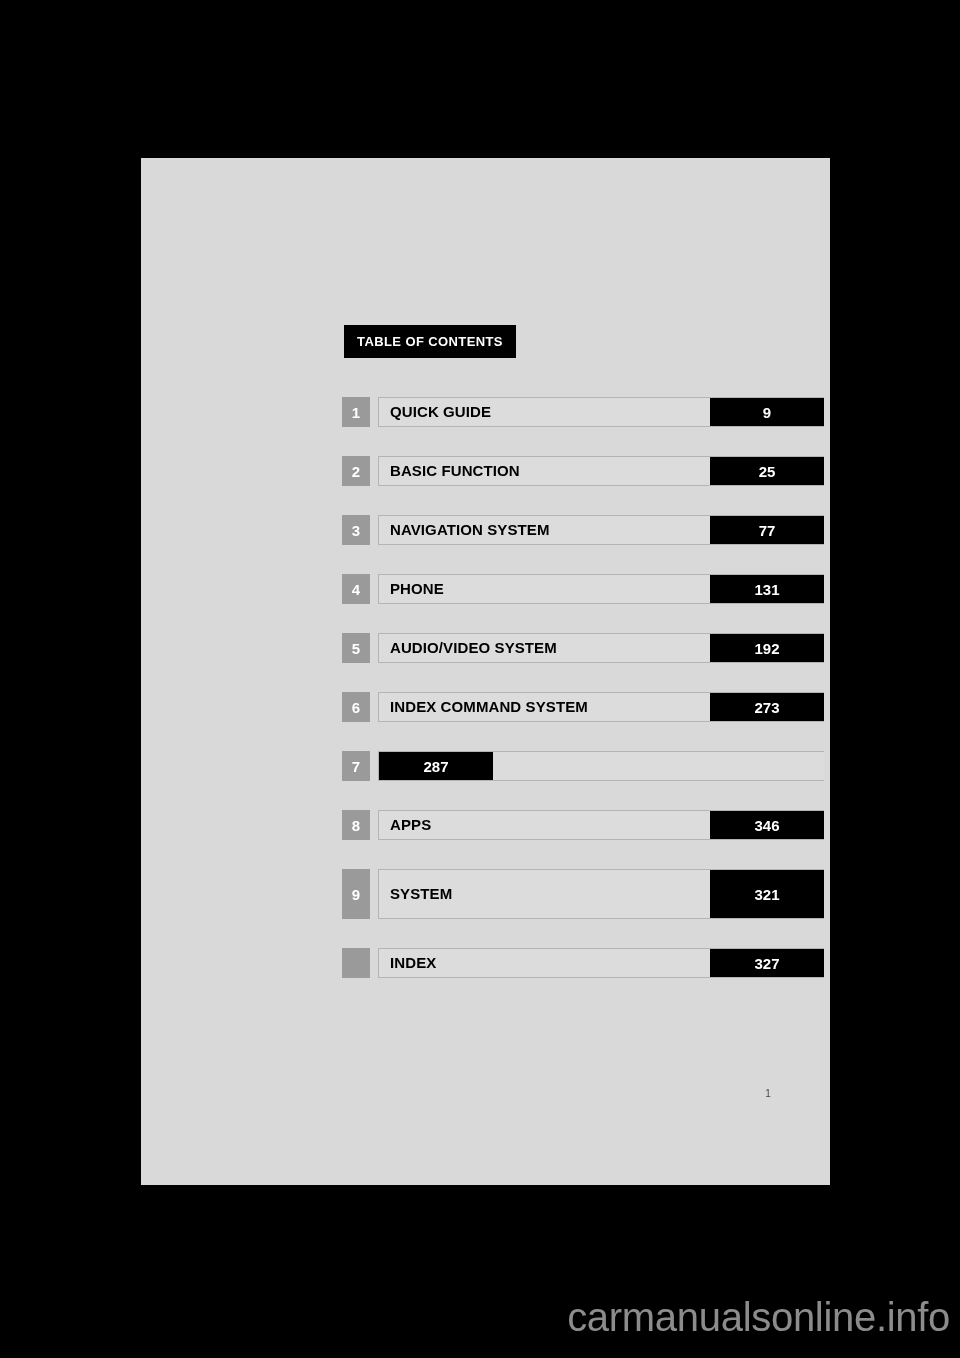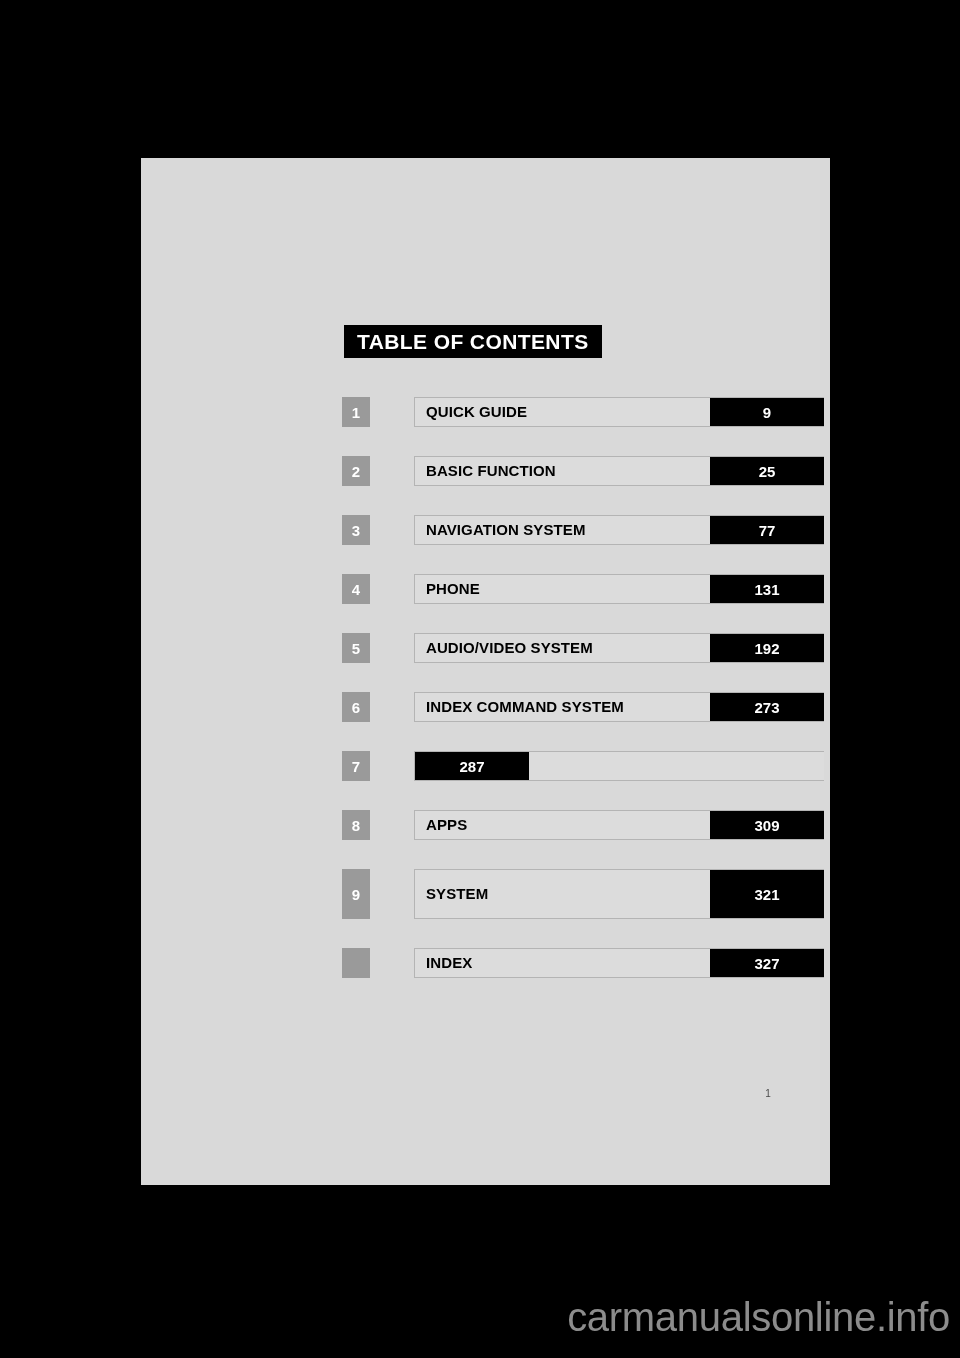--- a/index.html
+++ b/index.html
@@ -28,21 +28,21 @@
 
   
   #toc-banner {
     position: absolute;
     left: 203px;
     top: 167px;
     height: 33px;
     padding: 0 13px;
     background: #000000;
     color: #ffffff;
-    font-size: 21px;
+    font-size: 13px;
     font-weight: bold;
     letter-spacing: 0.4px;
     display: flex;
     align-items: center;
     box-sizing: border-box;
   }
 
   
   #toc-list {
     position: absolute;
@@ -89,21 +89,20 @@
   
   .toc-bar {
     flex: 1 1 auto;
     display: flex;
     align-items: stretch;
     border-top: 1px solid #b4b4b4;
     border-bottom: 1px solid #b4b4b4;
     border-left: 1px solid #b4b4b4;
     box-sizing: border-box;
     background: #dcdcdc;
-    margin-left: 36px;
   }
 
   .toc-title {
     flex: 1 1 auto;
     display: flex;
     flex-direction: column;
     justify-content: center;
     padding-left: 11px;
     color: #000000;
     font-size: 15px;
@@ -228,21 +227,21 @@
           <div class="toc-page">287</div>
         </div>
       </div>
       <div class="toc-row">
         <div class="chapter-num">8</div>
         <div class="chip-gap"></div>
         <div class="toc-bar">
           <div class="toc-title">
             <span class="line1">APPS</span>
           </div>
-          <div class="toc-page">309</div>
+          <div class="toc-page">346</div>
         </div>
       </div>
       <div class="toc-row tall">
         <div class="chapter-num">9</div>
         <div class="chip-gap"></div>
         <div class="toc-bar">
           <div class="toc-title">
             <span class="line2">SYSTEM</span>
           </div>
           <div class="toc-page">321</div>

